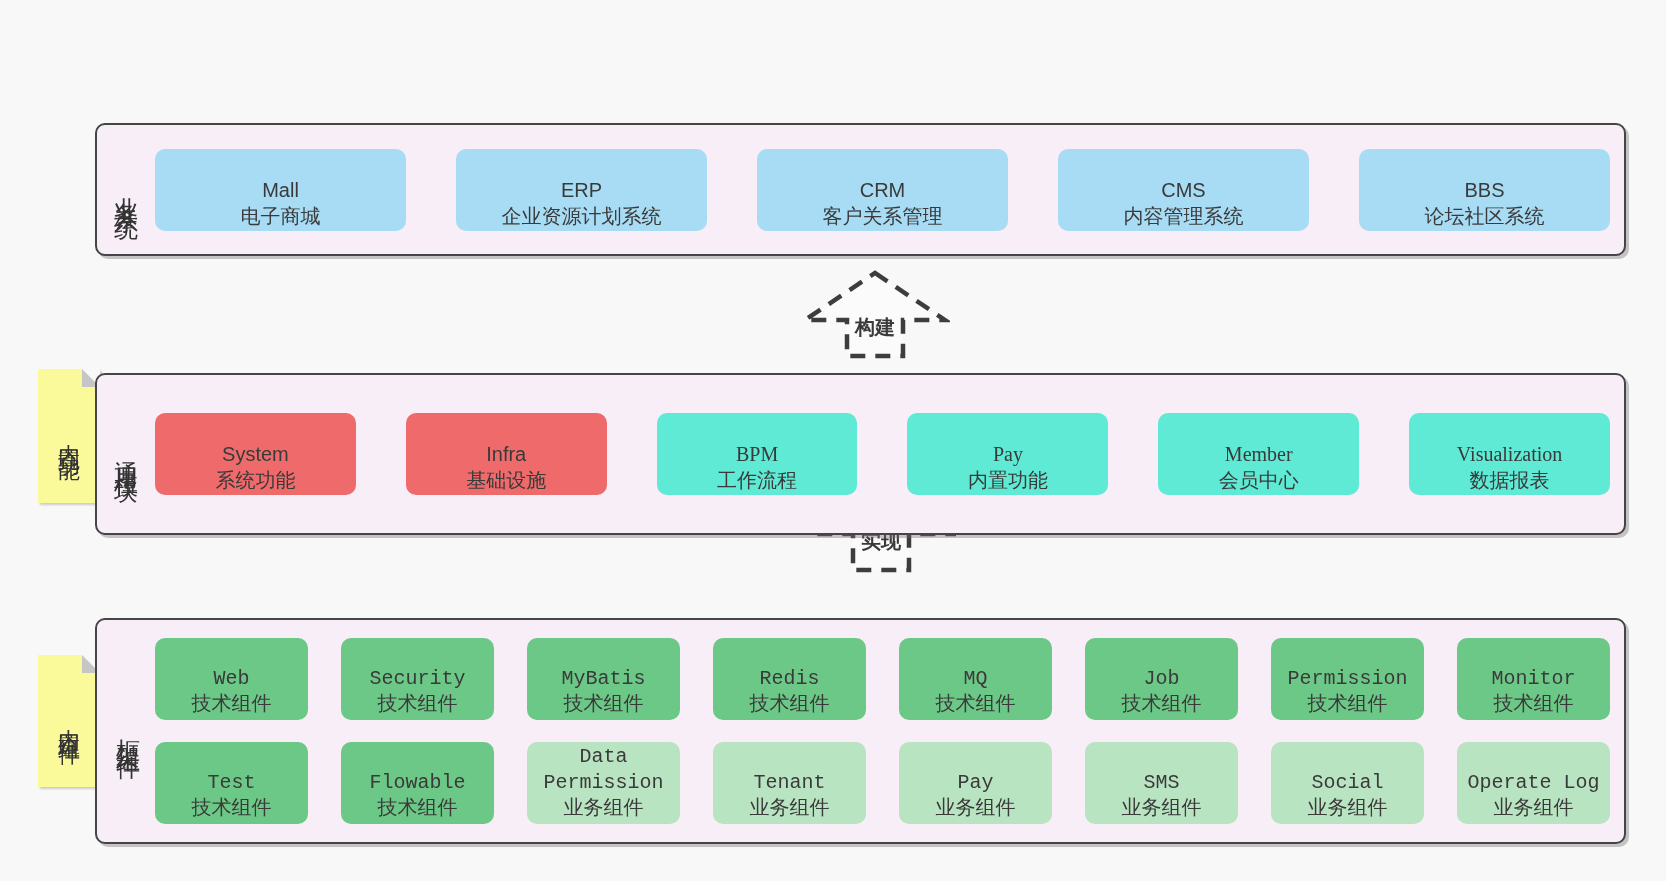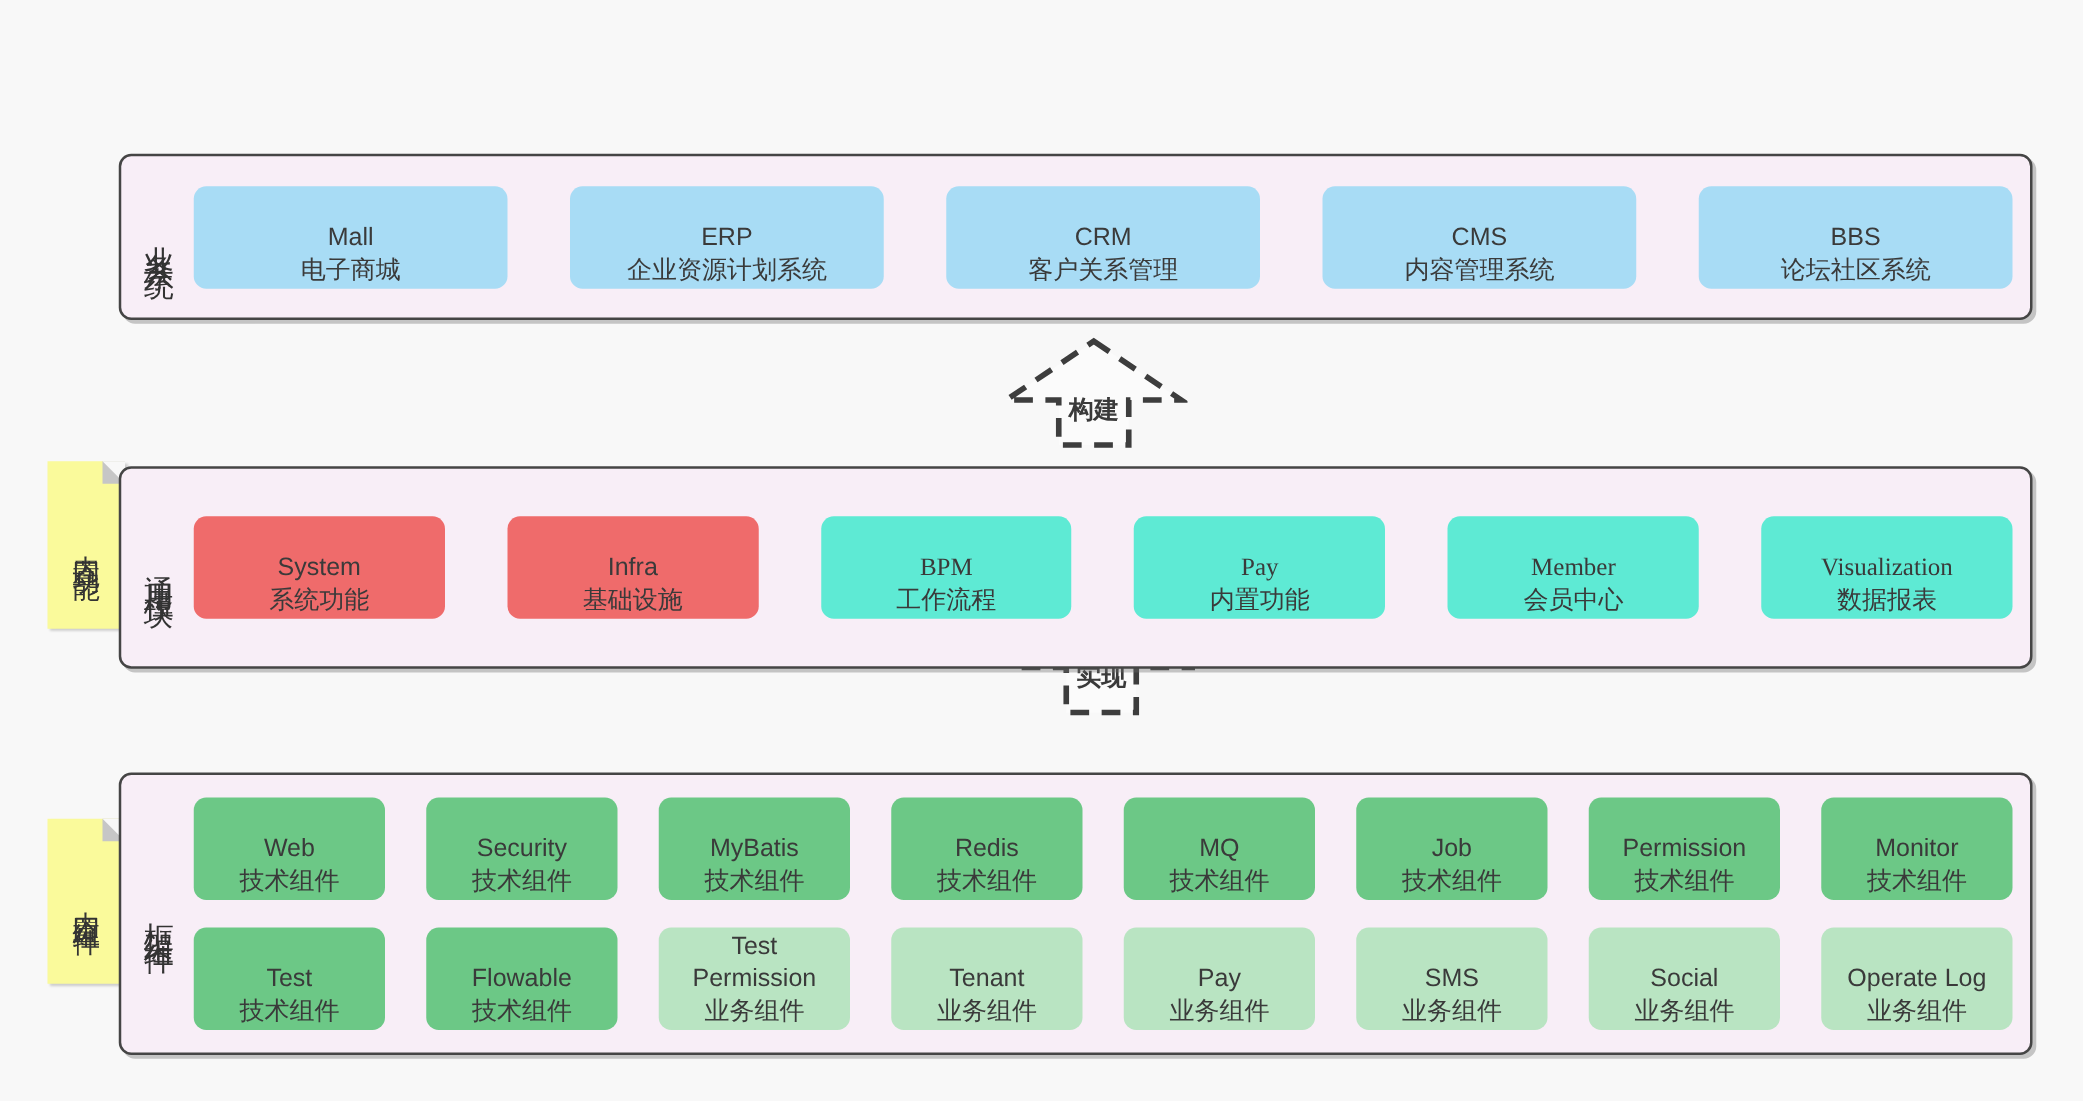--- a/index.html
+++ b/index.html
@@ -18,21 +18,21 @@
     box-sizing:border-box;
     background:#f8eef7;
     border:2.5px solid #454545;
     border-radius:10px;
     box-shadow:3px 3px 0 rgba(110,110,110,0.38);
     display:flex;
     z-index:2;
   }
   #band-business{left:95px;top:123px;width:1531px;height:133px;}
   #band-modules{left:95px;top:373px;width:1531px;height:162px;}
-  #band-components{left:95px;top:618px;width:1531px;height:226px;}
+  #band-components{left:95px;top:618px;width:1531px;height:226px;font-family:Liberation Mono, monospace;}
 
   .band-label{
     width:58px;
     display:flex;align-items:center;justify-content:center;
     font-size:24px;color:#333;
   }
   .band-label span{
     writing-mode:vertical-rl;
     text-orientation:upright;
     letter-spacing:6px;
@@ -239,21 +239,21 @@
       <div class="row8">
         <div class="box c-green">
           <div>Test</div>
           <div>技术组件</div>
         </div>
         <div class="box c-green">
           <div>Flowable</div>
           <div>技术组件</div>
         </div>
         <div class="box c-lgreen">
-          <div>Test Permission</div>
+          <div>Data Permission</div>
           <div>业务组件</div>
         </div>
         <div class="box c-lgreen">
           <div>Tenant</div>
           <div>业务组件</div>
         </div>
         <div class="box c-lgreen">
           <div>Pay</div>
           <div>业务组件</div>
         </div>

